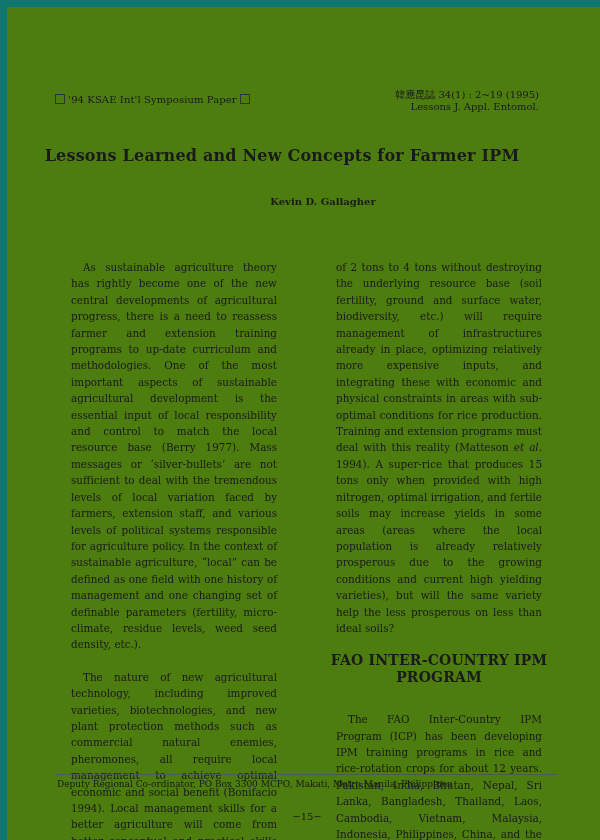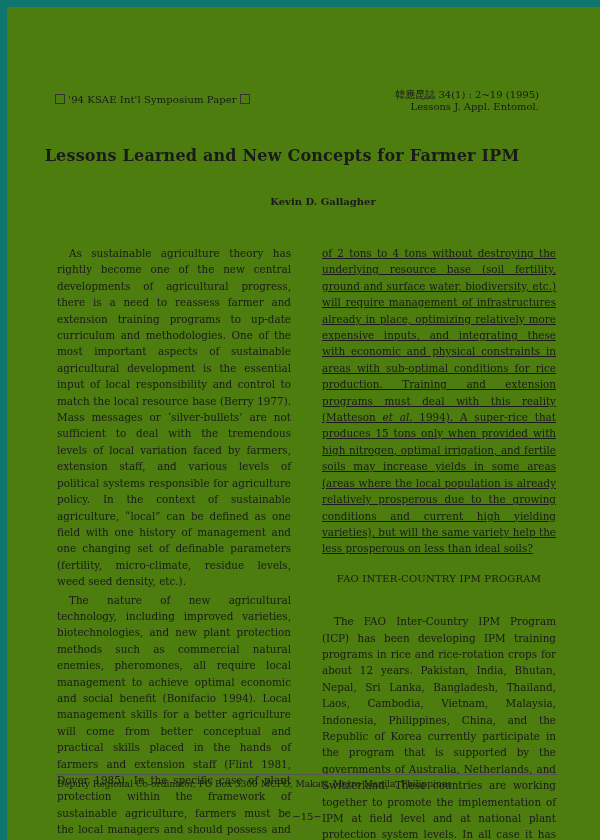--- a/index.html
+++ b/index.html
@@ -11,23 +11,23 @@
   .hdr-left .box { display: inline-block; width: 8px; height: 8px; border: 1px solid #333; vertical-align: -1px; }
   .hdr-right { position: absolute; right: 66px; top: 82px; font-size: 10px; text-align: right; line-height: 12px; }
   .title { position: absolute; left: 0; width: 550px; top: 138px; text-align: center;
            font-size: 16px; font-weight: bold; line-height: 22px; letter-spacing: 0.2px; }
   .author { position: absolute; left: 16px; width: 600px; top: 189px; text-align: center;
             font-size: 10px; font-weight: bold; }
   .col { position: absolute; top: 236px; font-size: 10.4px; line-height: 16.4px;
          text-align: justify; hyphens: none; }
   .col-left { left: 48px; width: 238px; }
   .col-right { left: 313px; width: 238px; }
-  .col p { margin: 2px; text-indent: 12px; }
-  .col p.noindent { text-indent: 0; text-decoration: underline; }
-  .section-heading { margin: 14px 0 26px 0; text-align: center; font-weight: normal; font-size: 10px; text-indent: 0; letter-spacing: 0.2px; }
+  .col p { margin: 16px; text-indent: 12px; }
+  .col p.noindent { text-indent: 0; }
+  .section-heading { margin: 14px 0 26px 0; text-align: center; font-weight: bold; font-size: 14px; text-indent: 0; letter-spacing: 0.2px; }
   .rule { position: absolute; left: 48px; width: 502px; top: 767px; border-top: 1px solid #555; }
   .footnote { position: absolute; left: 50px; top: 772px; font-size: 9px; }
   .pageno { position: absolute; left: 0; width: 600px; top: 804px; text-align: center; font-size: 10px; }
   em { font-style: italic; }
 </style>
 </head>
 <body>
 
 <div class="page">
 

